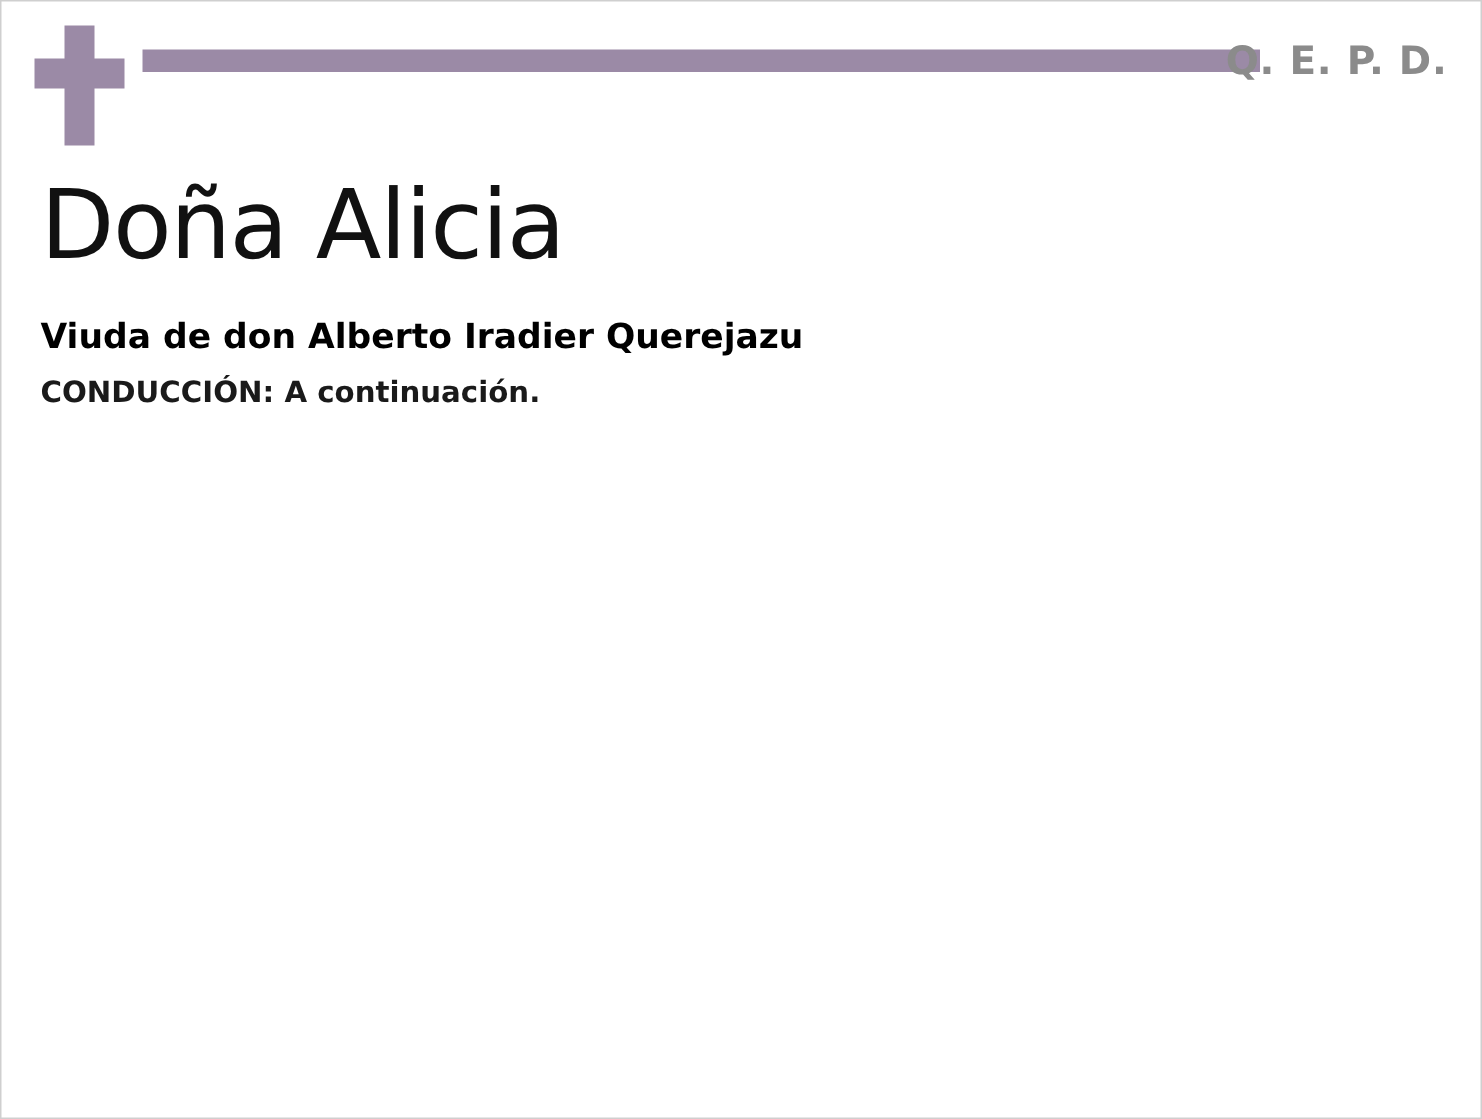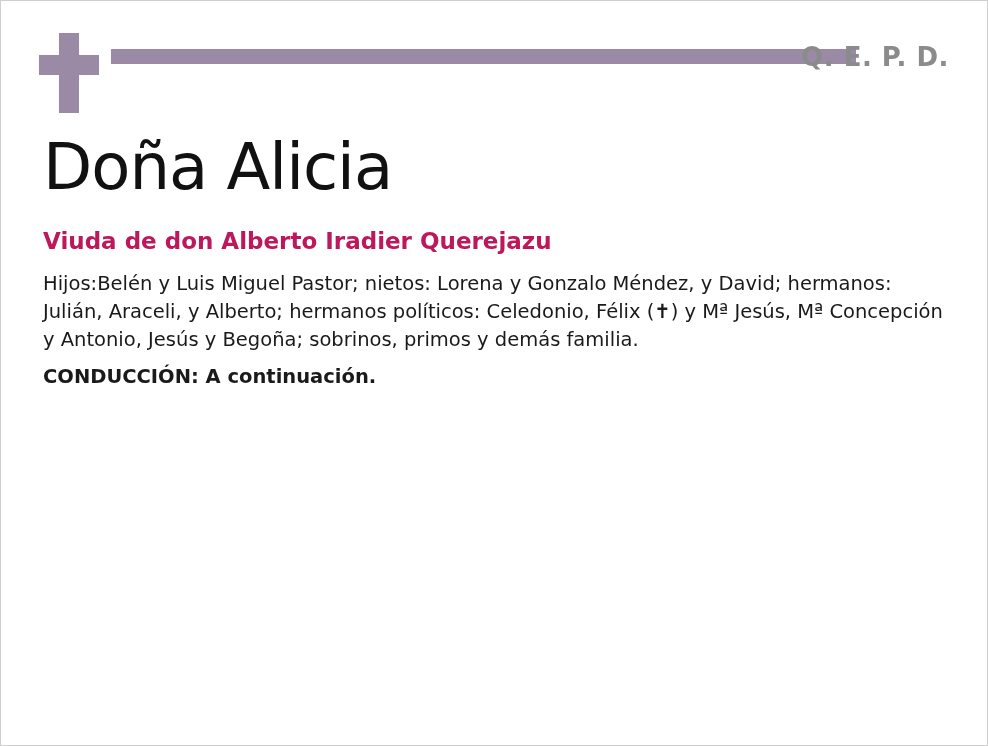--- a/index.html
+++ b/index.html
@@ -14,21 +14,21 @@
     color: #1a1a1a;
     overflow: hidden;
   }
   .obituary {
     position: relative;
     width: 988px;
     height: 746px;
     box-sizing: border-box;
     background: #ffffff;
     border: 1px solid #cfcfcf;
-    padding: 16px;
+    padding: 0;
   }
   
   .header {
     position: relative;
     height: 100px;
     margin: 0 22px 0 22px;
   }
   .cross {
     position: absolute;
     left: 0;
@@ -87,21 +87,21 @@
     margin-top: 18px;
   }
   .name-2 {
     font-size: 64px;
     margin-top: 8px;
   }
   .spouse {
     font-family: "DejaVu Sans", sans-serif;
     font-weight: bold;
     font-size: 23px;
-    color: #be185d;
+    color: #000000;
     margin-top: 28px;
   }
   .para {
     font-family: "DejaVu Sans", sans-serif;
     font-size: 19.5px;
     line-height: 1.42;
     color: #1a1a1a;
     margin-top: 22px;
   }
   .para.tight {
@@ -130,20 +130,19 @@
     <div class="qepd">Q. E. P. D.</div>
   </div>
 
   <div class="content">
 
     <div class="name-line name-1">Doña Alicia</div>
 
     <div class="spouse">Viuda de don Alberto Iradier Querejazu</div>
 
 
-    <div class="para tight">Hijos:Belén y Luis Miguel Pastor; nietos: Lorena y Gonzalo Méndez, y David; hermanos: Julián, Araceli, y Alberto; hermanos políticos: Celedonio, Félix (✝) y Mª Jesús, Mª Concepción y Antonio, Jesús y Begoña; sobrinos, primos y demás familia.</div>
 
 
     <div class="para bold2">CONDUCCIÓN: A continuación.</div>
 
 
   </div>
 </div>
 
 </body></html>

